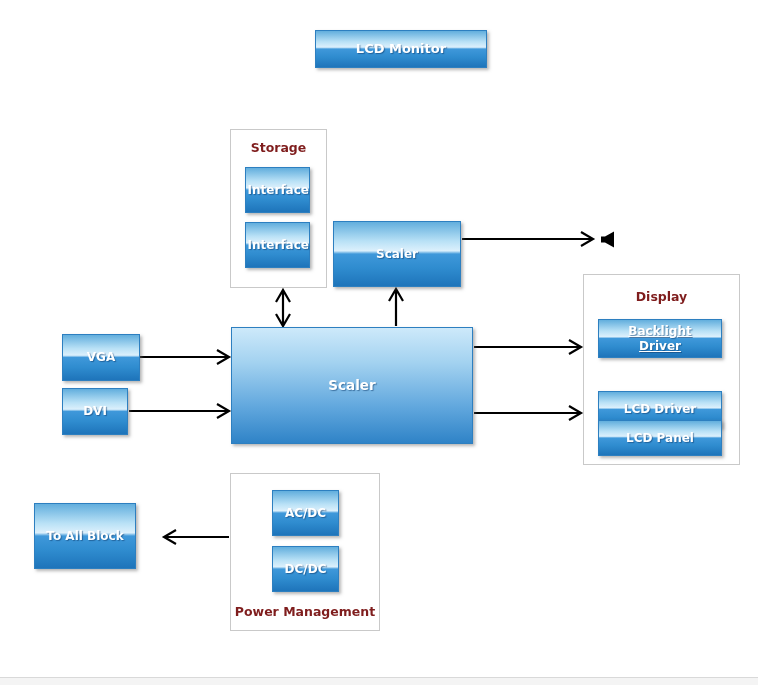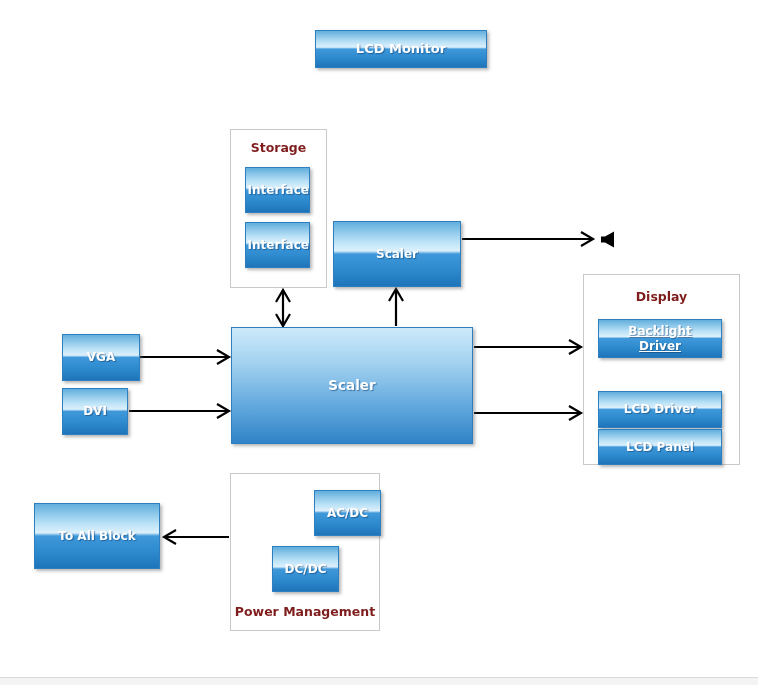--- a/index.html
+++ b/index.html
@@ -145,29 +145,29 @@
   </div>
 
   <div class="node" style="left:598px; top:319px; width:124px; height:39px;text-decoration:underline;">
     <span class="node-label wrap">Backlight Driver</span>
   </div>
 
   <div class="node" style="left:598px; top:365px; width:124px; height:37px;margin-top:26px;">
     <span class="node-label">LCD Driver</span>
   </div>
 
-  <div class="node" style="left:598px; top:429px; width:124px; height:36px;">
+  <div class="node" style="left:598px; top:420px; width:124px; height:36px;">
     <span class="node-label">LCD Panel</span>
   </div>
 
-  <div class="node" style="left:34px; top:503px; width:126px; height:66px;">
+  <div class="node" style="left:34px; top:503px; width:102px; height:66px;">
     <span class="node-label">To All Block</span>
   </div>
 
-  <div class="node" style="left:272px; top:490px; width:67px; height:46px;margin-left:42px;">
+  <div class="node" style="left:272px; top:490px; width:67px; height:46px;">
     <span class="node-label">AC/DC</span>
   </div>
 
   <div class="node" style="left:272px; top:546px; width:67px; height:46px;">
     <span class="node-label">DC/DC</span>
   </div>
 
   <div class="page-divider"></div>
   <div class="page-footer-strip"></div>
 

